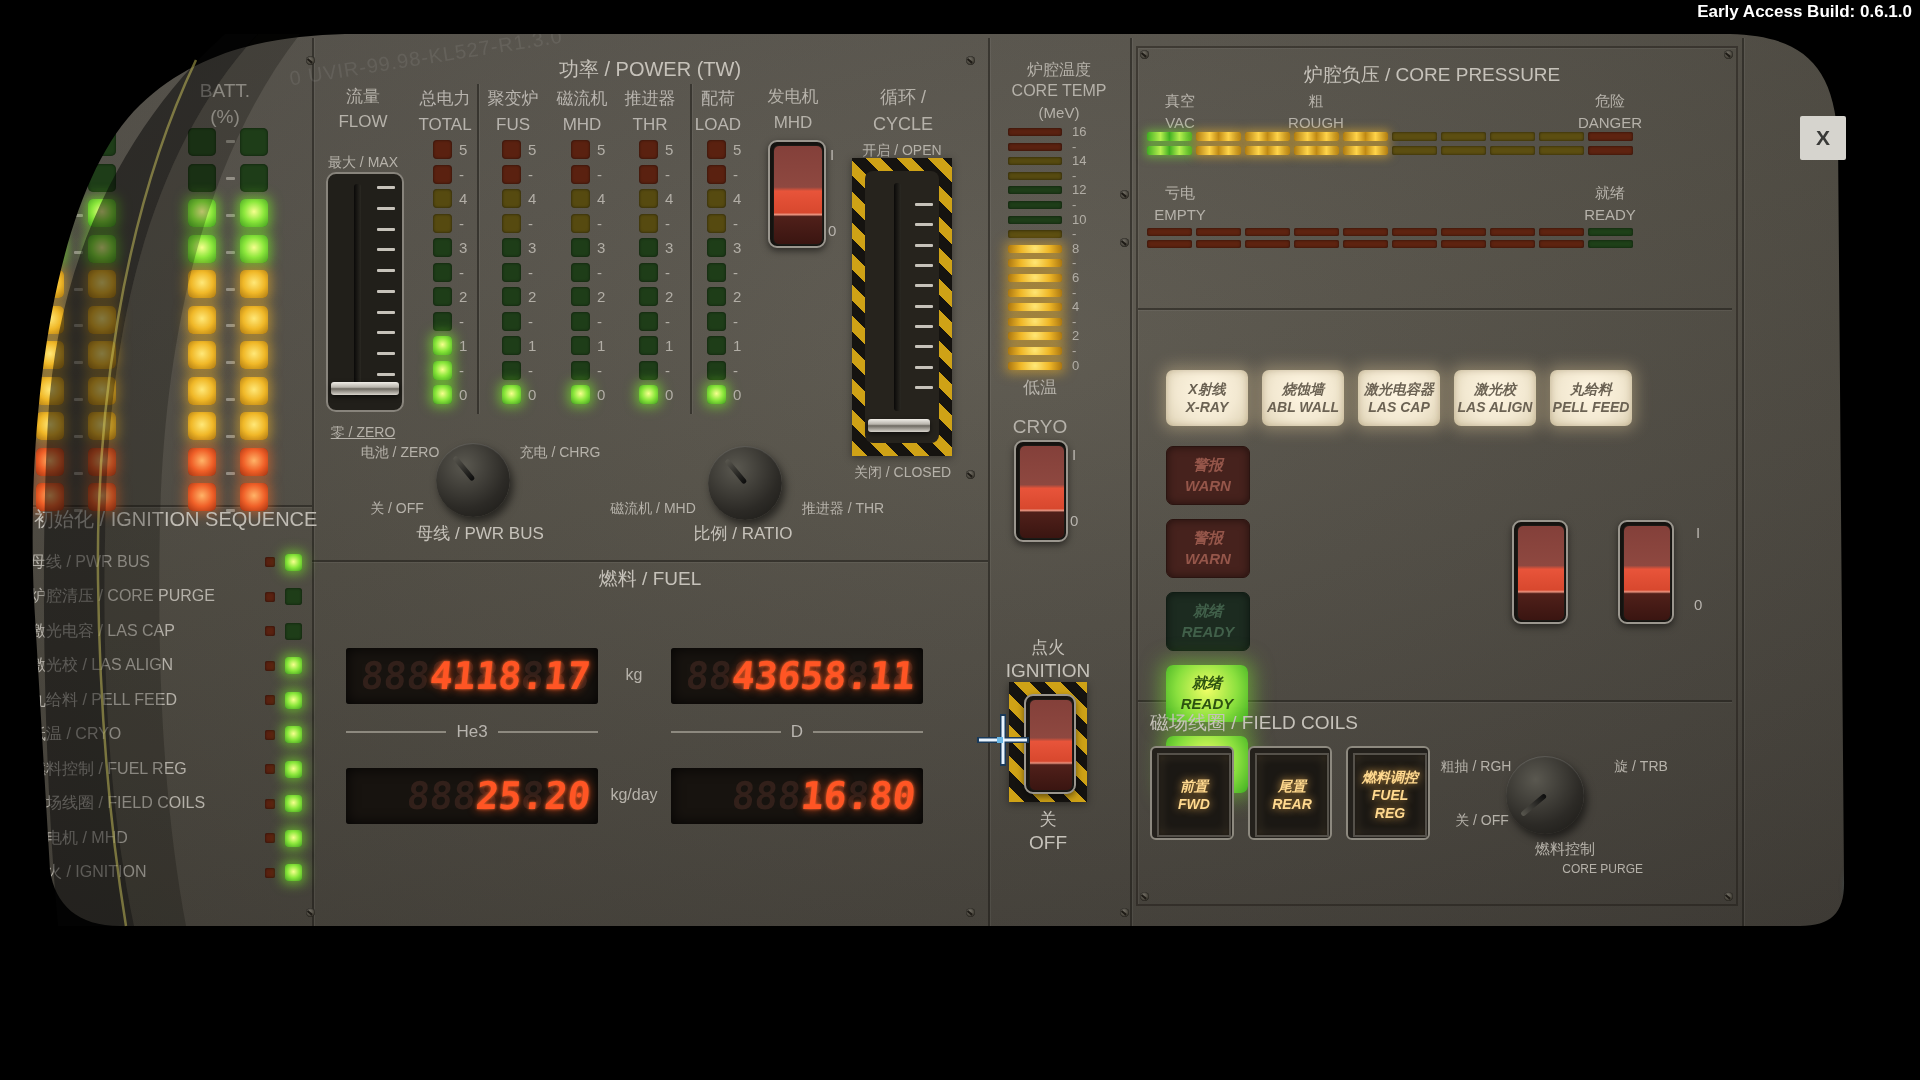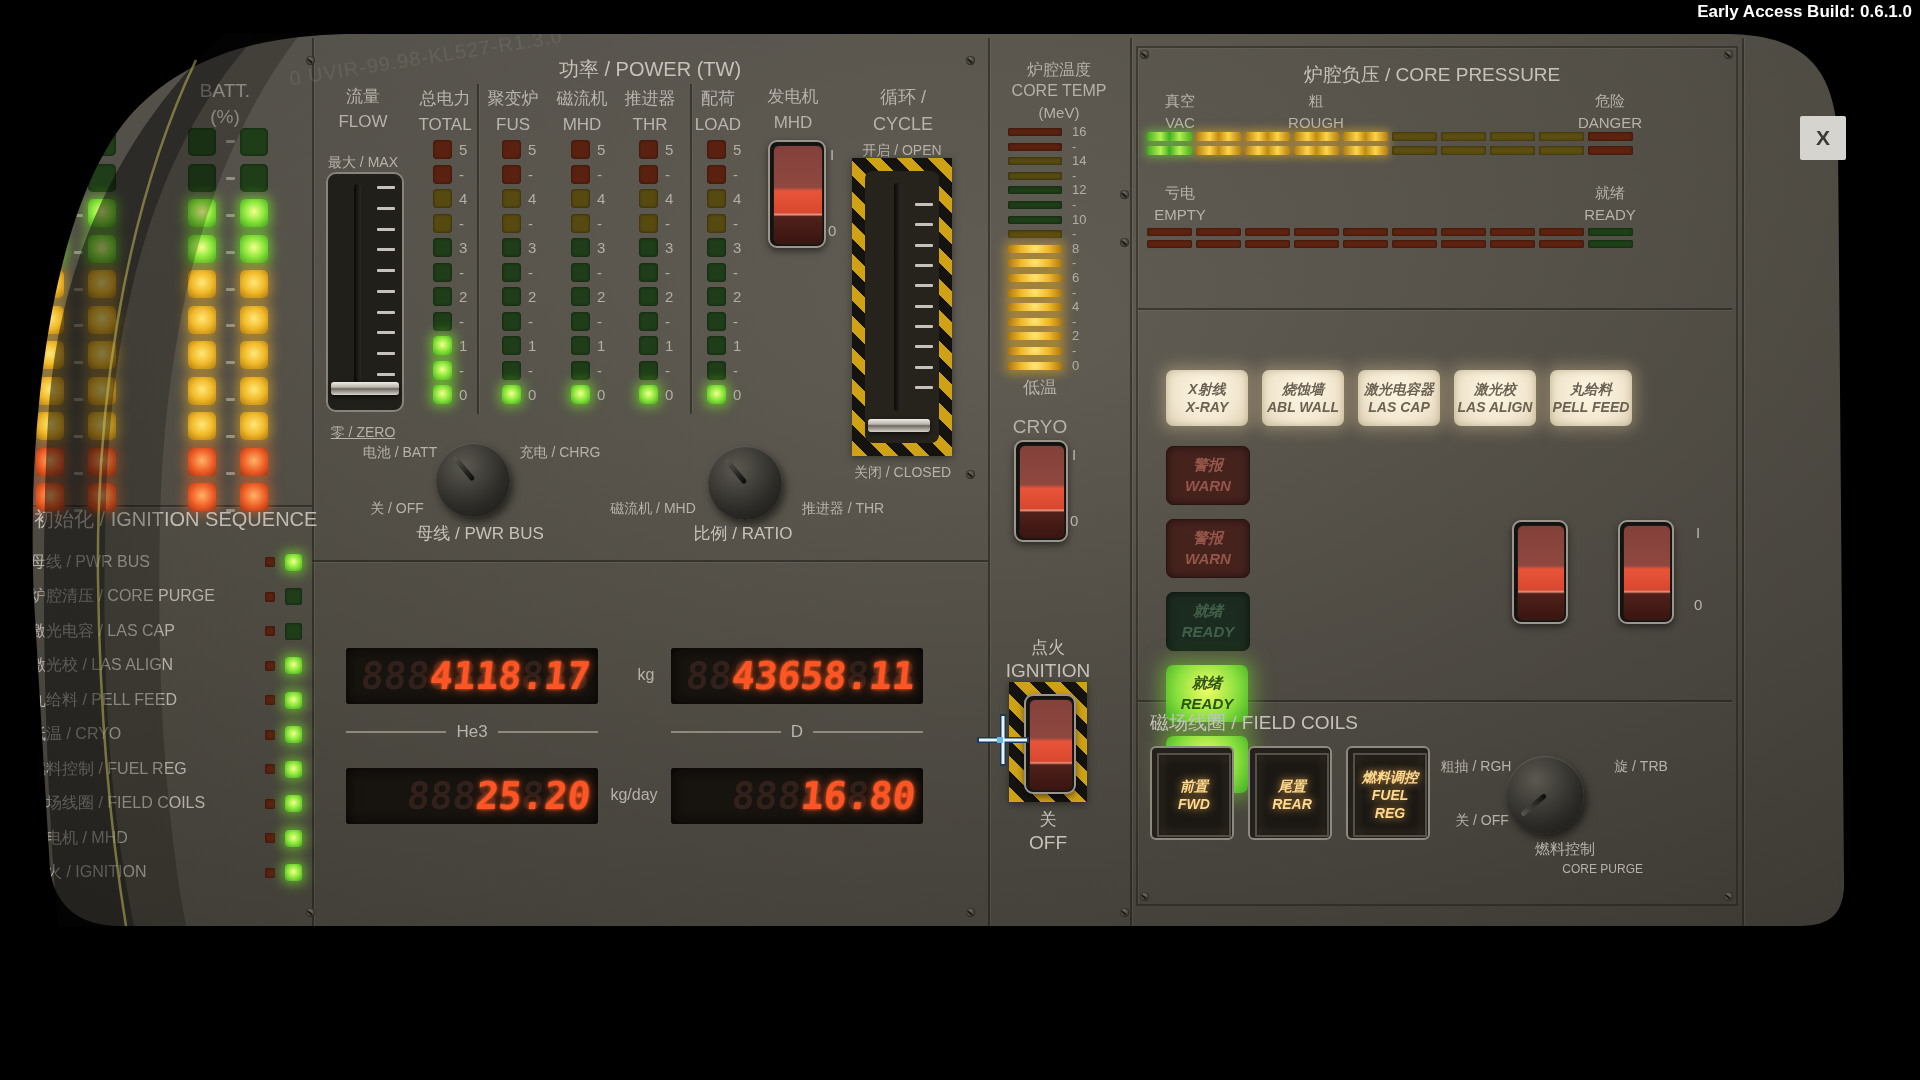--- a/index.html
+++ b/index.html
@@ -611,40 +611,41 @@
           <div class="stick"></div>
           <div class="stick"></div>
           <div class="stick"></div>
           <div class="stick"></div>
         </div>
       <div class="shandle" style="position:absolute;left:3px;width:62px;top:248px;"></div>
     </div>
   </div>
   <div class="lab" style="left:845px;top:464px;width:115px;font-size:14px;">关闭 / CLOSED</div>
 
-  <div class="lab" style="left:345px;top:444px;width:110px;font-size:14px;">电池 / BATT</div>
+  <div class="lab" style="left:345px;top:444px;width:110px;font-size:14px;">电池 / ZERO</div>
   <div class="lab" style="left:505px;top:444px;width:110px;font-size:14px;">充电 / CHRG</div>
   <div class="lab" style="left:352px;top:500px;width:90px;font-size:14px;">关 / OFF</div>
   <div class="knob" style="left:436px;top:443px;width:74px;height:74px;">
     <div class="pointer" style="transform:rotate(140deg);"></div>
   </div>
   <div class="lab big" style="left:400px;top:522px;width:160px;font-size:17px;">母线 / PWR BUS</div>
 
   <div class="lab" style="left:598px;top:500px;width:110px;font-size:14px;">磁流机 / MHD</div>
   <div class="lab" style="left:788px;top:500px;width:110px;font-size:14px;">推进器 / THR</div>
   <div class="knob" style="left:708px;top:446px;width:74px;height:74px;">
     <div class="pointer" style="transform:rotate(140deg);"></div>
   </div>
   <div class="lab big" style="left:668px;top:522px;width:150px;font-size:17px;">比例 / RATIO</div>
 
+  <div class="lab big" style="left:460px;top:566px;width:380px;font-size:19px;">燃料 / FUEL</div>
   <div class="seg7" style="left:346px;top:648px;">
     <span class="ghost">8888888888</span>
     <span class="val">4118.17</span>
   </div>
-  <div class="lab" style="left:599px;top:666px;width:70px;font-size:16px;padding-left:12px;">kg</div>
+  <div class="lab" style="left:599px;top:666px;width:70px;font-size:16px;">kg</div>
   <div class="seg7" style="left:671px;top:648px;">
     <span class="ghost">8888888888</span>
     <span class="val">43658.11</span>
   </div>
   <div class="rline" style="left:346px;top:722px;width:252px;">
       <span>He3</span>
     </div>
   <div class="rline" style="left:671px;top:722px;width:252px;">
       <span>D</span>
     </div>

